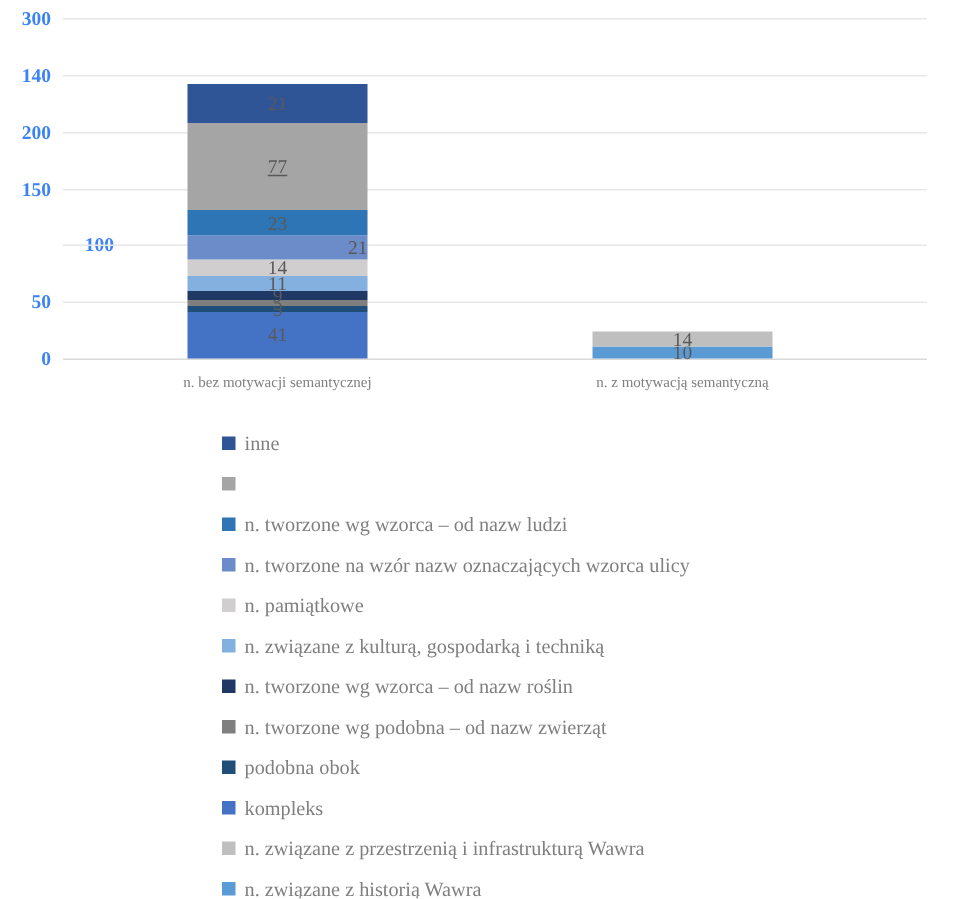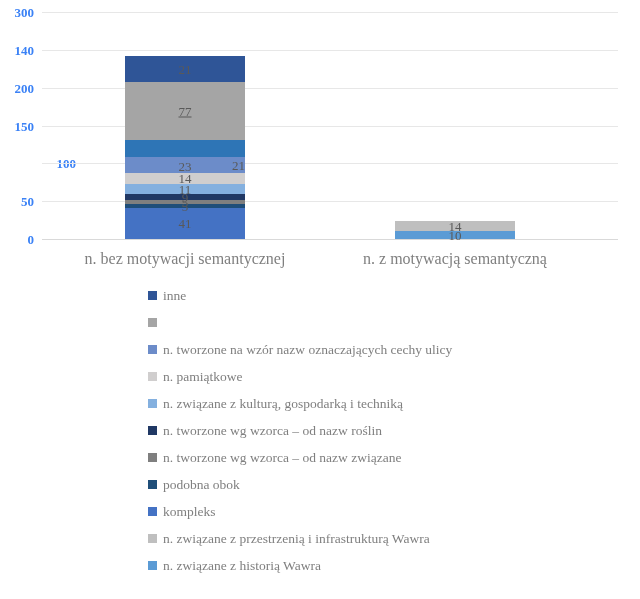--- a/index.html
+++ b/index.html
@@ -7,21 +7,21 @@
          font-family:"Liberation Serif","DejaVu Serif",serif;}
   .plot{position:absolute;left:42px;top:12px;width:576px;height:227px;}
   .gridline{position:absolute;left:0;right:0;height:1px;background:#e7e7e7;}
   .gridline.base{background:#d9d9d9;}
   .ytick{position:absolute;left:0;width:34px;text-align:right;font-size:13px;color:#3b82f6;
          transform:translateY(-50%);line-height:1;font-weight:bold;}
   .bar{position:absolute;bottom:0;width:120px;}
   .seg{position:absolute;left:0;width:100%;}
   .seg-label{position:absolute;left:0;width:100%;text-align:center;font-size:13px;color:#595959;
              transform:translateY(-50%);line-height:1;pointer-events:none;white-space:nowrap;}
-  .xlabel{position:absolute;top:250px;font-size:16px;color:#7f7f7f;transform:translateX(-50%);
+  .xlabel{position:absolute;top:250px;font-size:10px;color:#7f7f7f;transform:translateX(-50%);
           white-space:nowrap;}
   .legend{position:absolute;left:148px;top:282px;}
   .legend-item{display:flex;align-items:center;height:27px;font-size:13.5px;color:#7f7f7f;
                white-space:nowrap;}
   .swatch{width:9px;height:9px;margin-right:6px;flex:none;}
 </style>
 </head>
 <body>
 
 <div class="chart">
@@ -51,21 +51,21 @@
         <div class="seg-label" style="top: 190.302px;">5</div>
         <div class="seg" style="background: rgb(32, 56, 100); bottom: 38.59px; height: 6.81px;"></div>
         <div class="seg-label" style="top: 185.005px;">9</div>
         <div class="seg" style="background: rgb(132, 176, 223); bottom: 45.4px; height: 9.83667px;"></div>
         <div class="seg-label" style="top: 176.682px;">11</div>
         <div class="seg" style="background: rgb(208, 206, 206); bottom: 55.2367px; height: 10.5933px;"></div>
         <div class="seg-label" style="top: 166.467px;">14</div>
         <div class="seg" style="background: rgb(108, 140, 201); bottom: 65.83px; height: 15.89px;"></div>
         <div class="seg-label" style="top: 153.225px; text-align: right;">21</div>
         <div class="seg" style="background: rgb(46, 117, 182); bottom: 81.72px; height: 17.4033px;"></div>
-        <div class="seg-label" style="top: 136.578px; margin-top: 17px;">23</div>
+        <div class="seg-label" style="top: 136.578px;">23</div>
         <div class="seg" style="background: rgb(165, 165, 165); bottom: 99.1233px; height: 58.2633px;"></div>
         <div class="seg-label" style="top: 98.745px; text-decoration: underline;">77</div>
         <div class="seg" style="background: rgb(47, 85, 151); bottom: 157.387px; height: 25.7267px;"></div>
         <div class="seg-label" style="top: 56.75px;">21</div>
       </div>
       <div class="bar" style="left: 353px; width: 120px; height: 227px;">
         <div class="seg" style="background: rgb(91, 155, 213); bottom: 0px; height: 7.56667px;"></div>
         <div class="seg-label" style="top: 223.217px;">10</div>
         <div class="seg" style="background: rgb(191, 191, 191); bottom: 7.56667px; height: 10.5933px;"></div>
         <div class="seg-label" style="top: 214.137px;">14</div>
@@ -77,38 +77,42 @@
     </div>
   <div class="legend" id="legend">
       <div class="legend-item">
         <span class="swatch" style="background: rgb(47, 85, 151);"></span>
         <span>inne</span>
       </div>
       <div class="legend-item">
         <span class="swatch" style="background: rgb(165, 165, 165);"></span>
       </div>
       <div class="legend-item">
+        <span class="swatch" style="background: rgb(46, 117, 182);"></span>
+        <span>n. tworzone wg wzorca – od nazw ludzi</span>
+      </div>
+      <div class="legend-item">
         <span class="swatch" style="background: rgb(108, 140, 201);"></span>
-        <span>n. tworzone na wzór nazw oznaczających cechy ulicy</span>
+        <span>n. tworzone na wzór nazw oznaczających wzorca ulicy</span>
       </div>
       <div class="legend-item">
         <span class="swatch" style="background: rgb(208, 206, 206);"></span>
         <span>n. pamiątkowe</span>
       </div>
       <div class="legend-item">
         <span class="swatch" style="background: rgb(132, 176, 223);"></span>
         <span>n. związane z kulturą, gospodarką i techniką</span>
       </div>
       <div class="legend-item">
         <span class="swatch" style="background: rgb(32, 56, 100);"></span>
         <span>n. tworzone wg wzorca – od nazw roślin</span>
       </div>
       <div class="legend-item">
         <span class="swatch" style="background: rgb(127, 127, 127);"></span>
-        <span>n. tworzone wg wzorca – od nazw związane</span>
+        <span>n. tworzone wg podobna – od nazw zwierząt</span>
       </div>
       <div class="legend-item">
         <span class="swatch" style="background: rgb(31, 78, 121);"></span>
         <span>podobna obok</span>
       </div>
       <div class="legend-item">
         <span class="swatch" style="background: rgb(68, 114, 196);"></span>
         <span>kompleks</span>
       </div>
       <div class="legend-item">

